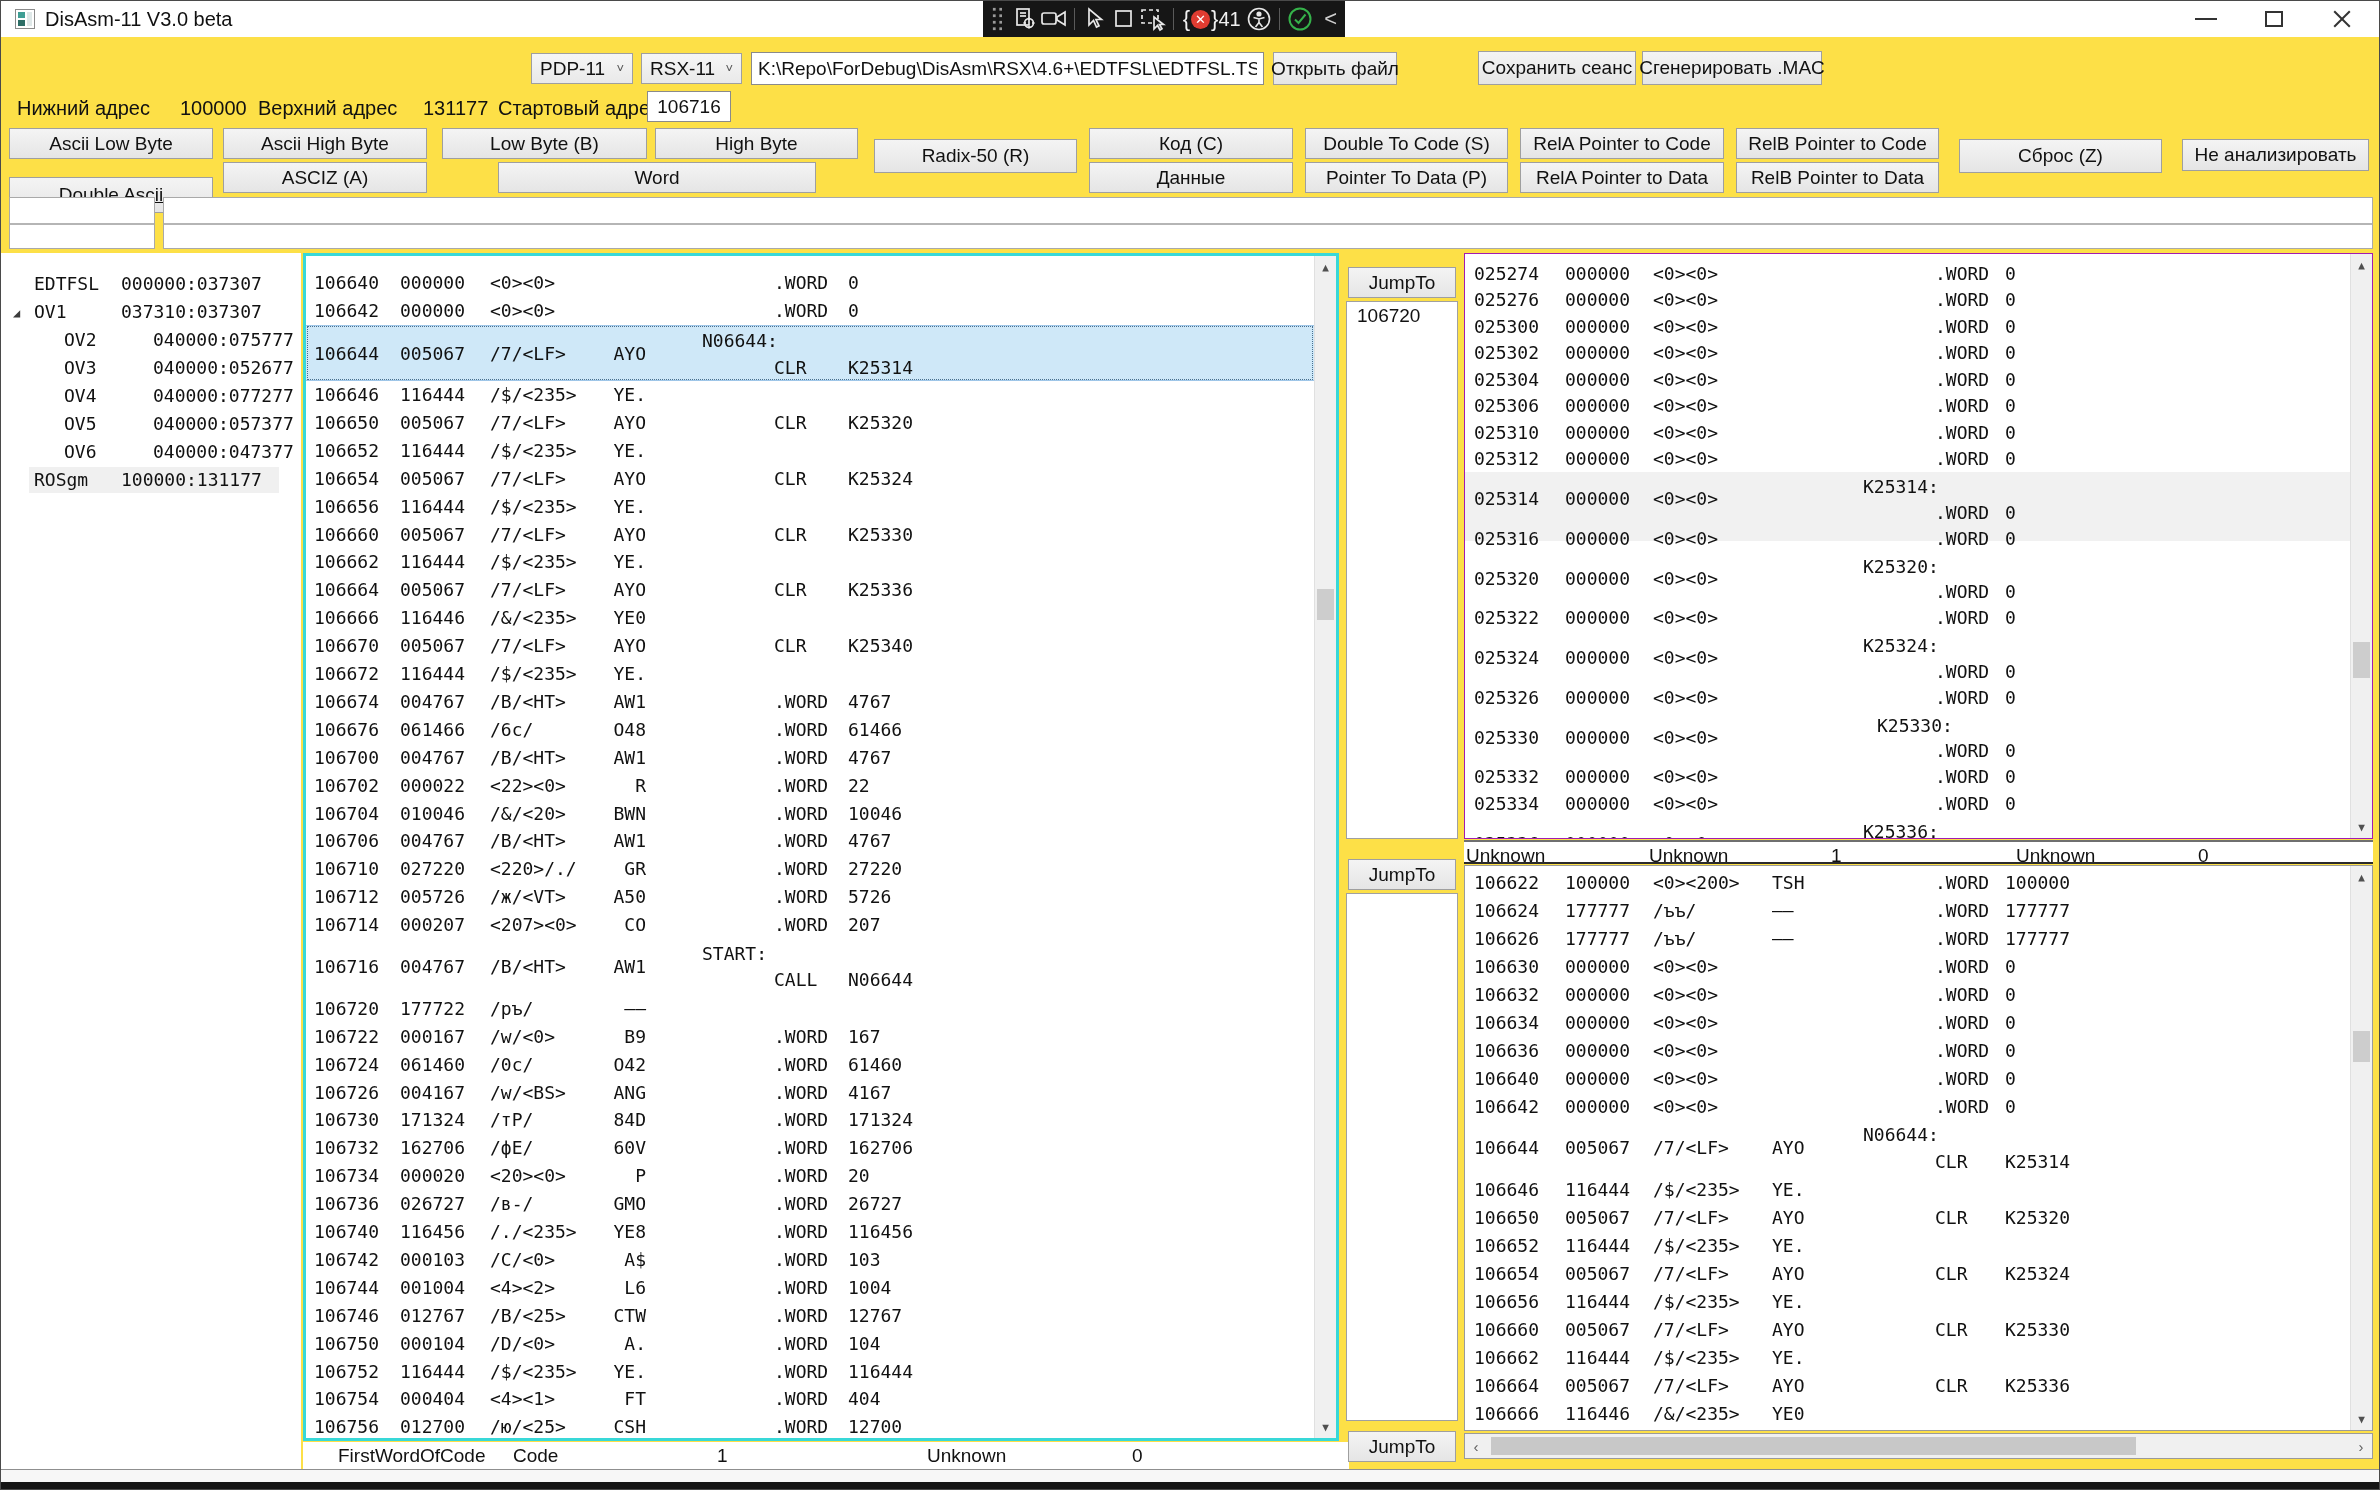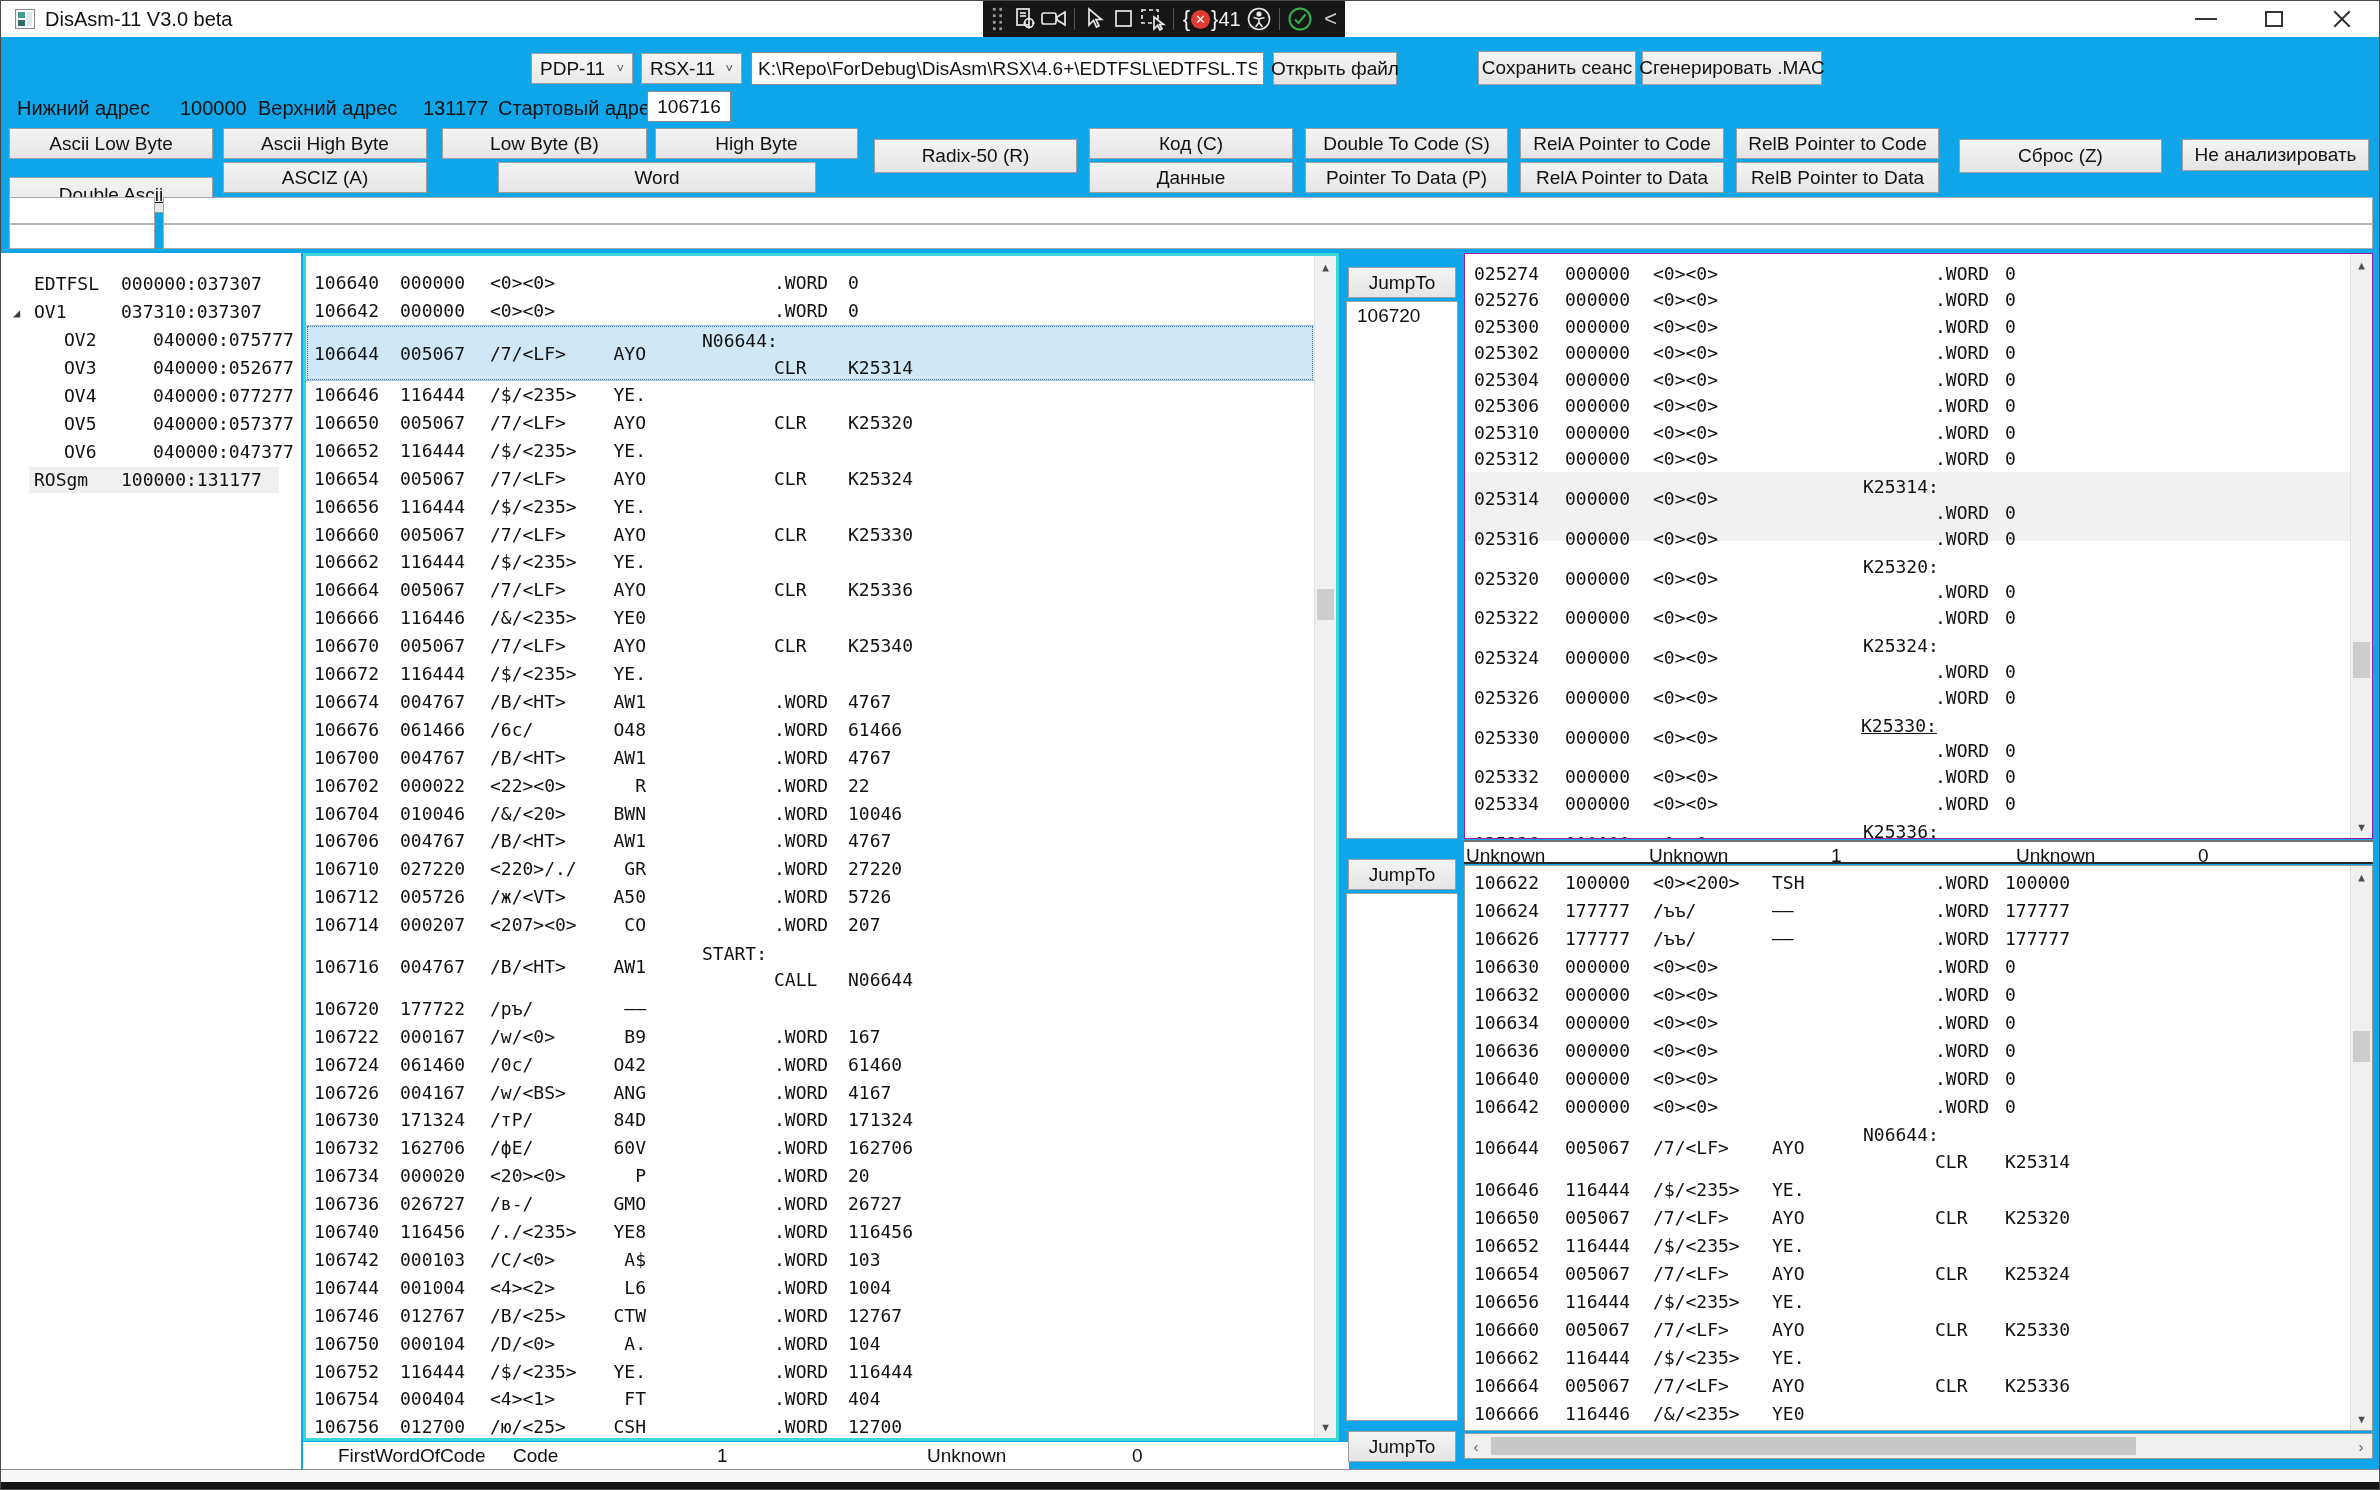--- a/index.html
+++ b/index.html
@@ -1,17 +1,17 @@
 <!DOCTYPE html>
 <html><head>
 <meta charset="utf-8">
 <style>
   * { box-sizing: border-box; }
   body { margin:0; background:#cfcfcf; }
-  #stage { position:relative; width:2380px; height:1490px; background:#0ea5e9;
+  #stage { position:relative; width:2380px; height:1490px; background:#fde047;
            border:1px solid #4a4a4a; overflow:hidden;
            font-family:"Liberation Sans", sans-serif; color:#111; }
   .abs { position:absolute; }
 
   
   #titlebar { left:0; top:0; width:2380px; height:36px; background:#fff; }
   #app-icon { left:14px; top:8px; width:20px; height:20px; background:#fff; border:1px solid #8a8a8a; }
   #app-icon .t1 { position:absolute; left:2px; top:2px; width:7px; height:6px; background:#3f9e94; }
   #app-icon .t2 { position:absolute; left:2px; top:10px; width:7px; height:6px; background:#2e6e66; }
   #app-icon .t3 { position:absolute; left:11px; top:2px; width:5px; height:14px; background:#dfe8e8; }
@@ -706,21 +706,21 @@
           <span style="left: 9px; top: -0.25px;">025326</span>
           <span style="left: 100px; top: -0.25px;">000000</span>
           <span style="left: 188px; top: -0.25px;">&lt;0&gt;&lt;0&gt;</span>
           <span style="left: 470px; top: -0.25px;">.WORD</span>
           <span style="left: 540px; top: -0.25px;">0</span>
         </div>
         <div class="lrow" style="top: 456.5px; height: 53px;">
           <span style="left: 9px; top: 13px;">025330</span>
           <span style="left: 100px; top: 13px;">000000</span>
           <span style="left: 188px; top: 13px;">&lt;0&gt;&lt;0&gt;</span>
-          <span style="left: 396px; top: 1px; text-decoration: underline;">K25330:</span>
+          <span style="left: 412px; top: 1px;">K25330:</span>
           <span style="left: 470px; top: 26.5px;">.WORD</span>
           <span style="left: 540px; top: 26.5px;">0</span>
         </div>
         <div class="lrow" style="top: 509.5px; height: 26.5px;">
           <span style="left: 9px; top: -0.25px;">025332</span>
           <span style="left: 100px; top: -0.25px;">000000</span>
           <span style="left: 188px; top: -0.25px;">&lt;0&gt;&lt;0&gt;</span>
           <span style="left: 470px; top: -0.25px;">.WORD</span>
           <span style="left: 540px; top: -0.25px;">0</span>
         </div>

